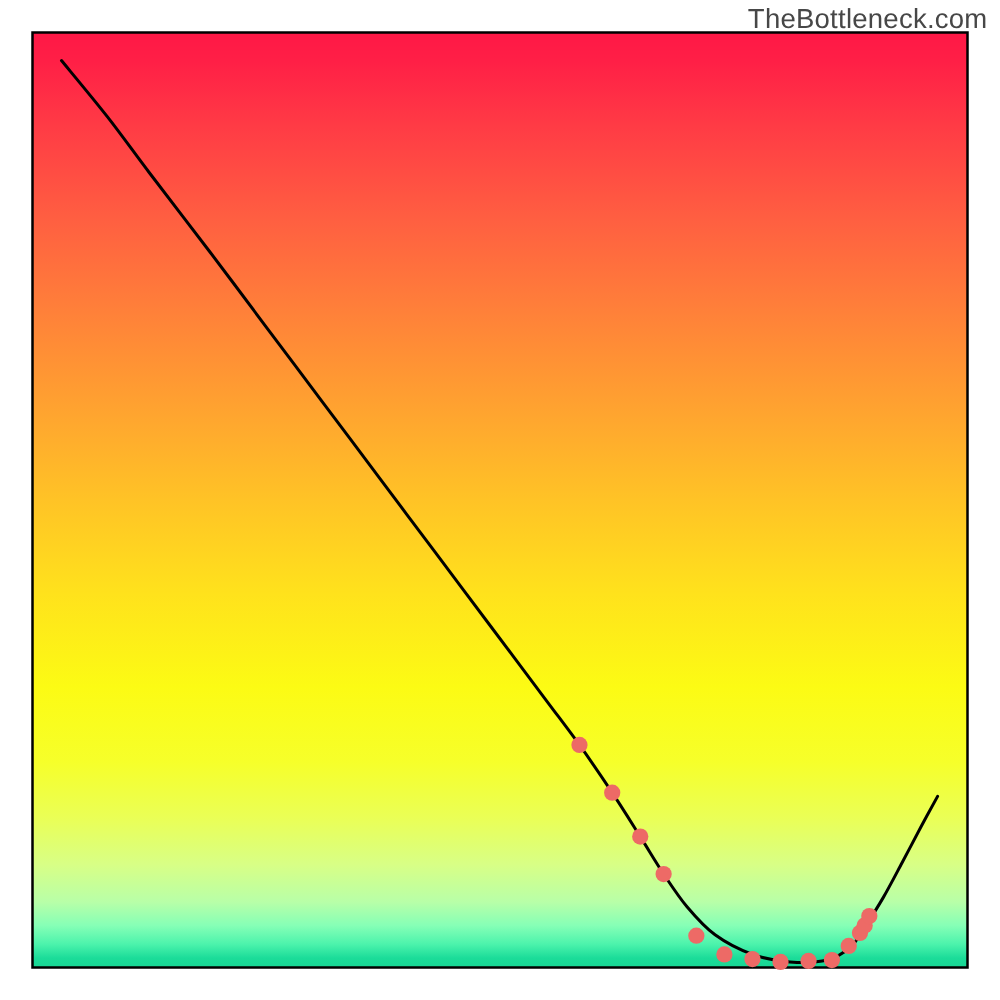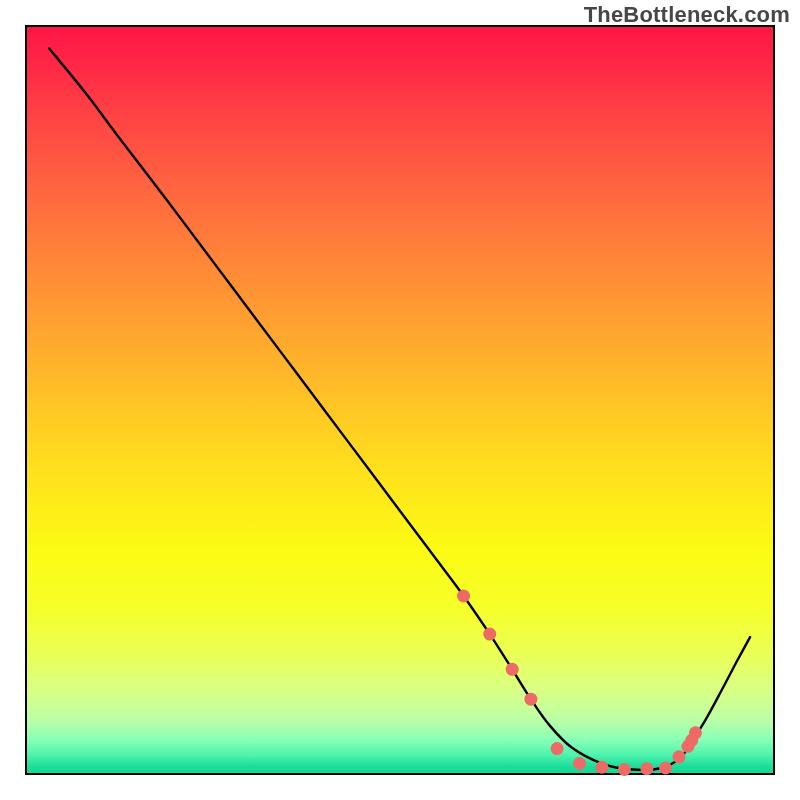--- a/index.html
+++ b/index.html
@@ -14,21 +14,21 @@
   .chart-wrap {
     position: relative;
     width: 800px;
     height: 800px;
   }
   .watermark {
     position: absolute;
     top: 2px;
     right: 10px;
     font-size: 22px;
-    font-weight: 700;
+    font-weight: 400;
     color: #474747;
     letter-spacing: 0.2px;
     z-index: 50;
     text-align: right;
   }
   svg {
     display: block;
   }
 </style>
 </head>

